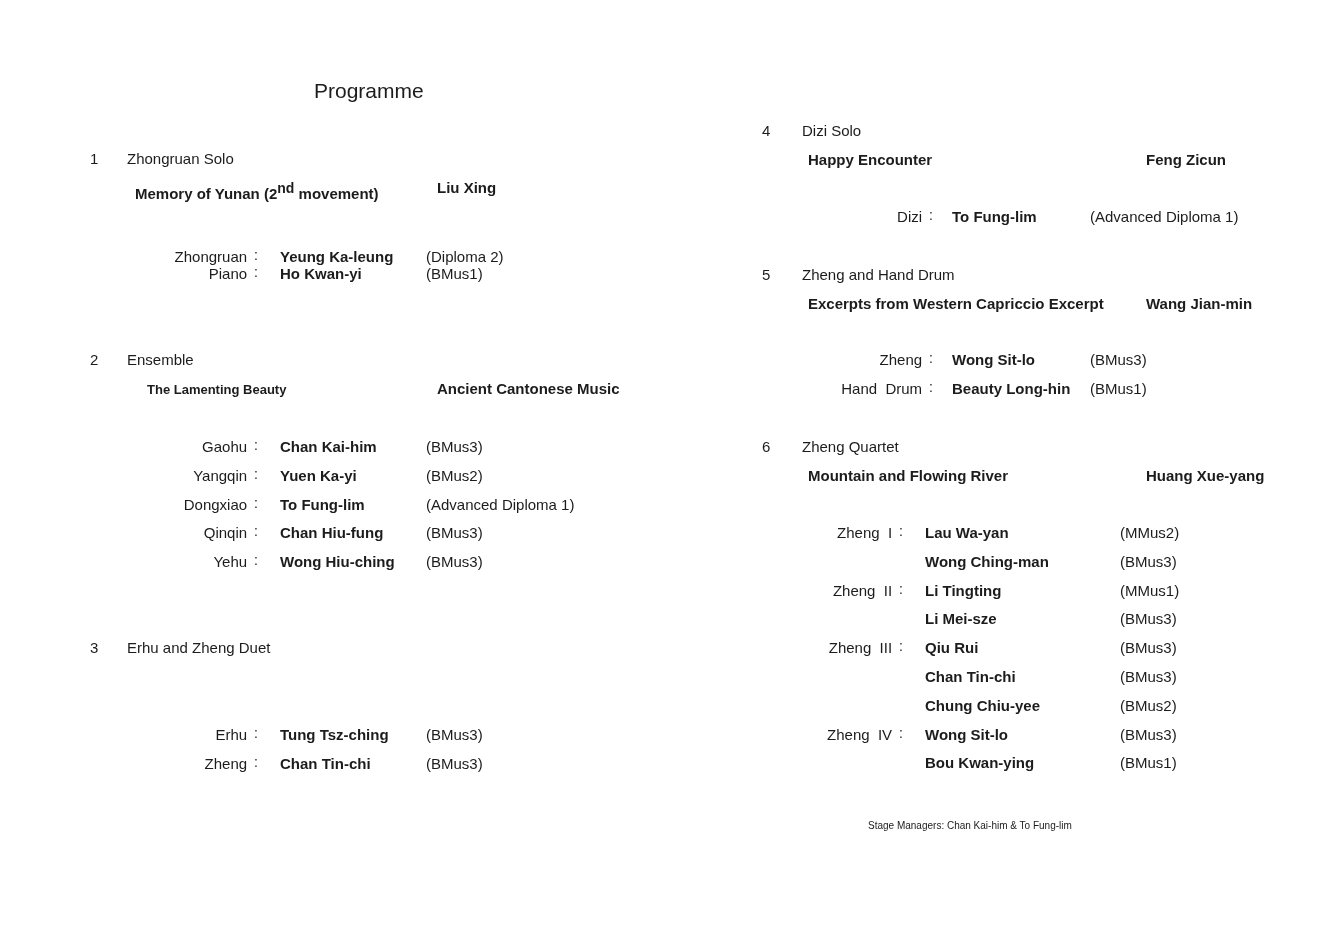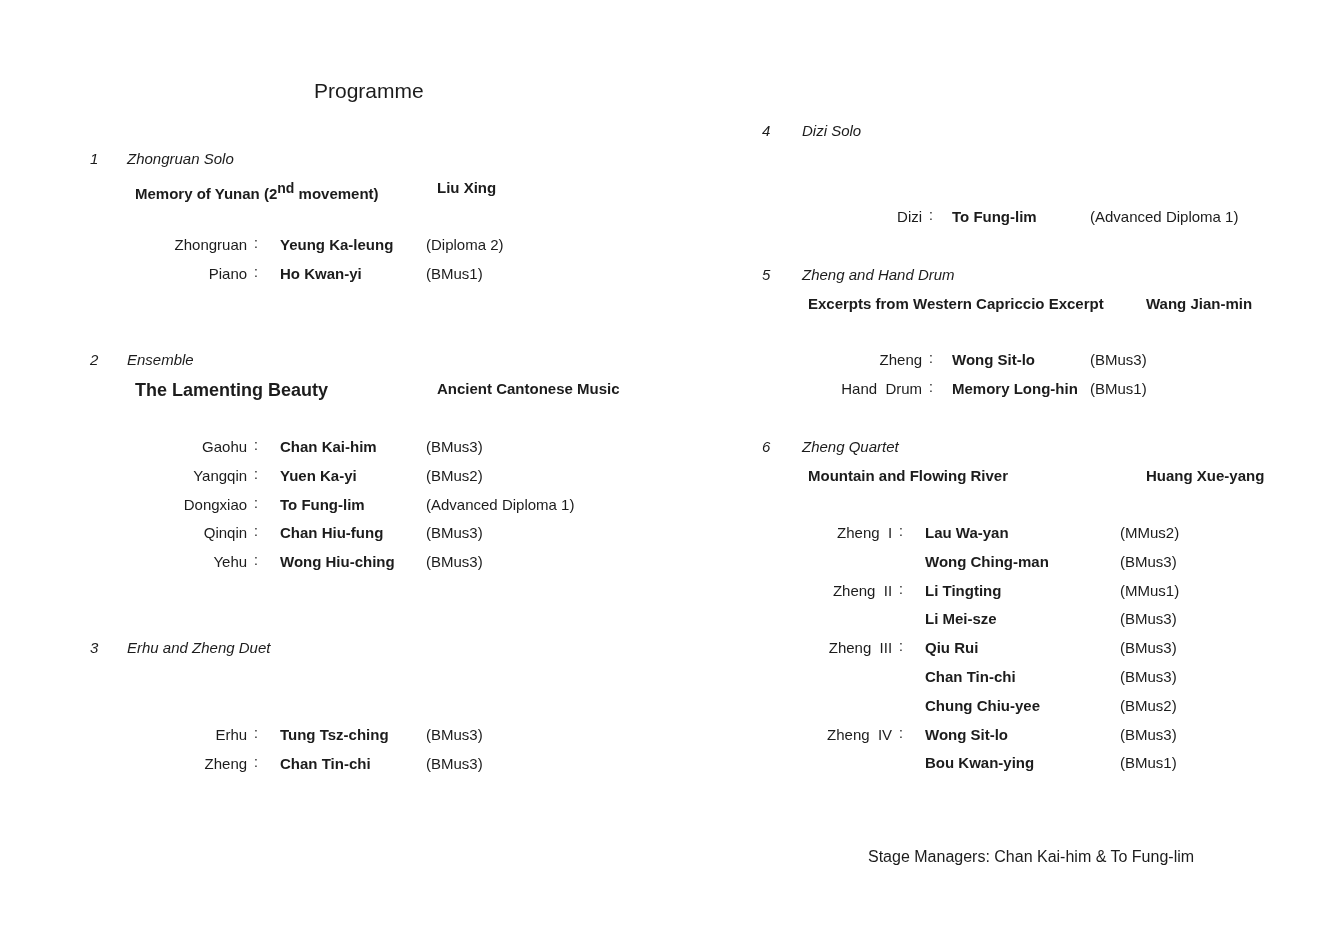--- a/index.html
+++ b/index.html
@@ -34,25 +34,25 @@
     --piece-x: 46px;  --comp-x: 384px; --num-w: 40px;
   }
   .sec1 { top: 149px; height: 160px; }
   .sec2 { top: 350px; height: 250px; }
   .sec3 { top: 638px; height: 150px; }
   .sec4 { top: 121px; height: 120px; }
   .sec5 { top: 265px; height: 150px; }
   .sec6 { top: 437px; height: 350px; }
   .sec6 { --label-w: 141px; --name-x: 163px; --class-x: 358px; }
 
-  .heading { position: absolute; top: 0; left: 0; line-height: 20px; font-style: italic; }
+  .heading { position: absolute; top: 0; left: 0; line-height: 20px; }
   .num   { display: inline-block; width: var(--num-w); }
   .piecerow { position: absolute; top: 29px; left: 0; right: 0; height: 20px; line-height: 20px; }
   .ptitle   { position: absolute; left: var(--piece-x); font-weight: 700; white-space: pre; }
-  .sec2 .ptitle { font-size: 18px; top: 1px; }
+  .sec2 .ptitle { font-size: 13px; top: 1px; margin-left: 12px; }
   .composer { position: absolute; left: var(--comp-x); font-weight: 700; white-space: pre; }
   sup { font-size: 14px; }
 
   .perfs { position: absolute; left: 0; right: 0; }
   .sec1 .perfs { top: 86px; }
   .sec2 .perfs { top: 87px; }
   .sec3 .perfs { top: 87px; }
   .sec4 .perfs { top: 86px; }
   .sec5 .perfs { top: 85px; }
   .sec6 .perfs { top: 86px; }
@@ -69,37 +69,37 @@
     margin-left: 7px;
     transform: translateY(-2px);
     font-size: 14px;
   }
   .pname  { position: absolute; left: var(--name-x);  top: 0; font-weight: 700; white-space: pre; }
   .pclass { position: absolute; left: var(--class-x); top: 0; white-space: pre; text-align: right; }
 
   .stage-managers {
     position: absolute;
     left: 868px;
-    top: 848px;
-    font-size: 16px;
+    top: 820px;
+    font-size: 10px;
   }
 </style>
 </head>
 <body>
 
 <div class="doc-title">Programme</div>
 
 <section class="sec sec1 col-left">
   <div class="heading"><span class="num">1</span><span class="genre">Zhongruan Solo</span></div>
   <div class="piecerow">
     <span class="ptitle"><span>Memory of Yunan (2</span><sup>nd</sup><span> movement)</span></span>
     <span class="composer">Liu Xing</span>
   </div>
   <div class="perfs">
-      <div class="prow" style="top: 0px;">
+      <div class="prow" style="top: 12px;">
         <span class="plabel">Zhongruan<span class="pcolon">:</span></span>
         <span class="pname">Yeung Ka-leung</span>
         <span class="pclass">(Diploma 2)</span>
       </div>
       <div class="prow" style="top: 28.8px;">
         <span class="plabel">Piano<span class="pcolon">:</span></span>
         <span class="pname">Ho Kwan-yi</span>
         <span class="pclass">(BMus1)</span>
       </div>
     </div>
@@ -151,20 +151,24 @@
       <div class="prow" style="top: 28.8px;">
         <span class="plabel">Zheng<span class="pcolon">:</span></span>
         <span class="pname">Chan Tin-chi</span>
         <span class="pclass">(BMus3)</span>
       </div>
     </div>
 </section>
 
 <section class="sec sec4 col-right">
   <div class="heading"><span class="num">4</span><span class="genre">Dizi Solo</span></div>
+  <div class="piecerow">
+    <span class="ptitle"><span>Happy Encounter</span></span>
+    <span class="composer">Feng Zicun</span>
+  </div>
   <div class="perfs">
       <div class="prow" style="top: 0px;">
         <span class="plabel">Dizi<span class="pcolon">:</span></span>
         <span class="pname">To Fung-lim</span>
         <span class="pclass">(Advanced Diploma 1)</span>
       </div>
     </div>
 </section>
 
 <section class="sec sec5 col-right">
@@ -174,21 +178,21 @@
     <span class="composer">Wang Jian-min</span>
   </div>
   <div class="perfs">
       <div class="prow" style="top: 0px;">
         <span class="plabel">Zheng<span class="pcolon">:</span></span>
         <span class="pname">Wong Sit-lo</span>
         <span class="pclass">(BMus3)</span>
       </div>
       <div class="prow" style="top: 28.8px;">
         <span class="plabel">Hand  Drum<span class="pcolon">:</span></span>
-        <span class="pname">Memory Long-hin</span>
+        <span class="pname">Beauty Long-hin</span>
         <span class="pclass">(BMus1)</span>
       </div>
     </div>
 </section>
 
 <section class="sec sec6 col-right">
   <div class="heading"><span class="num">6</span><span class="genre">Zheng Quartet</span></div>
   <div class="piecerow">
     <span class="ptitle"><span>Mountain and Flowing River</span></span>
     <span class="composer">Huang Xue-yang</span>

